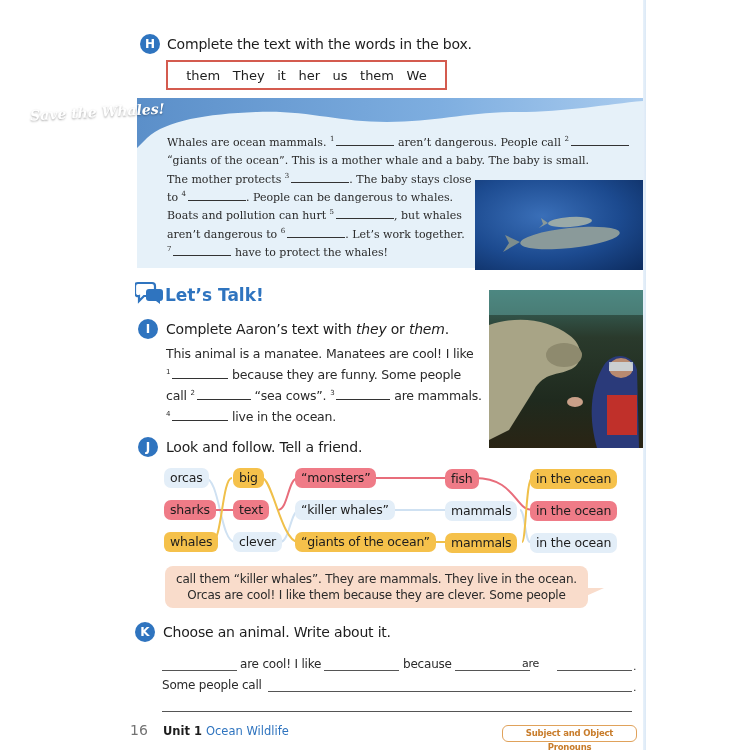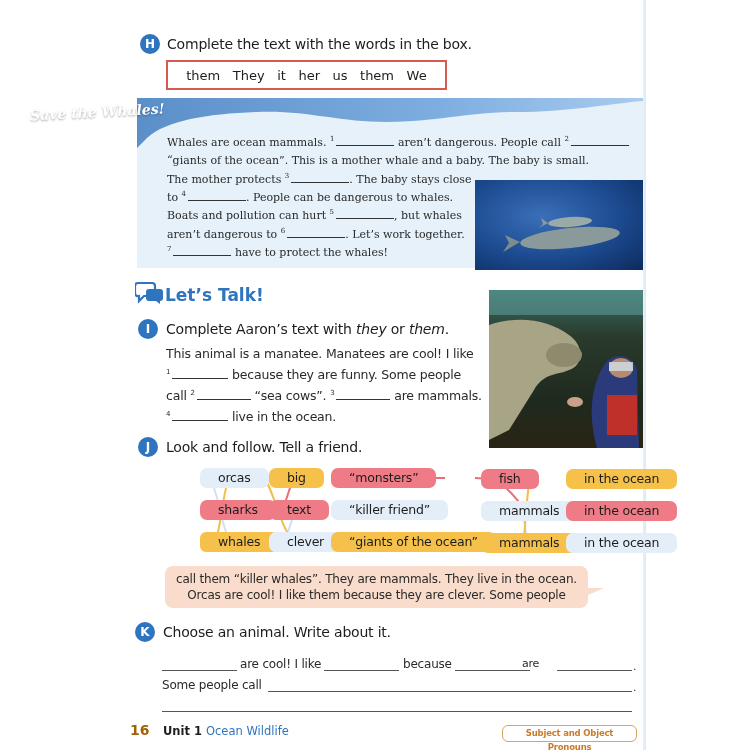--- a/index.html
+++ b/index.html
@@ -31,33 +31,33 @@
     background: radial-gradient(ellipse at 40% 40%, #3a6fb8 0%, #1c4a8f 55%, #0c2b5e 100%); }
   .photo-manatee { position: absolute; left: 489px; top: 290px; width: 154px; height: 158px;
     background: linear-gradient(180deg, #3a6d66 0%, #2a3a2c 30%, #1f2a1e 70%, #2a2414 100%); overflow: hidden; }
 
   
   .talk-title { position: absolute; left: 165px; top: 285px; font-family: "DejaVu Sans", sans-serif; font-weight: bold; font-size: 17px; color: #2f74bf; white-space: nowrap; }
   .ptext { position: absolute; font-family: "DejaVu Sans", sans-serif; font-size: 12.5px; color: #2a2a2a; white-space: nowrap; letter-spacing: -0.2px; }
 
   
   .chip { position: absolute; height: 20px; border-radius: 7px; font-family: "DejaVu Sans", sans-serif; font-size: 12.5px;
-    line-height: 20px; padding: 0 18px; white-space: nowrap; color: #1d1d1d; font-weight: 500; letter-spacing: -0.2px; margin-left: 36px; }
+    line-height: 20px; padding: 0 6px; white-space: nowrap; color: #1d1d1d; font-weight: 500; letter-spacing: -0.2px; }
   .c-blue { background: #e3eef8; }
   .c-pink { background: #ef7b87; }
   .c-yellow { background: #f5c14b; }
 
   .bubble { position: absolute; left: 165px; top: 566px; width: 423px; height: 42px; background: #f9dccb; border-radius: 8px;
     font-family: "DejaVu Sans", sans-serif; font-size: 12px; color: #2a2a2a; text-align: center; padding-top: 5px; line-height: 16px; letter-spacing: -0.2px; }
   .bubble-tail { position: absolute; left: 586px; top: 588px; width: 0; height: 0; border-top: 8px solid #f9dccb; border-right: 18px solid transparent; }
 
   .wline { position: absolute; height: 1px; background: #555; }
   .wdot { position: absolute; font-size: 11px; color: #333; }
 
-  .footer-num { position: absolute; left: 130px; top: 722px; font-family: "DejaVu Sans", sans-serif; font-weight: bold; font-size: 14px; color: #a16207; }
+  .footer-num { position: absolute; left: 130px; top: 722px; font-family: "DejaVu Sans", sans-serif; font-weight: normal; font-size: 14px; color: #737373; }
   .footer-unit { position: absolute; left: 163px; top: 724px; font-family: "DejaVu Sans", sans-serif; font-weight: bold; font-size: 11.5px; color: #1d1d1d; }
   .footer-topic { position: absolute; left: 206px; top: 724px; font-family: "DejaVu Sans", sans-serif; font-size: 11.5px; color: #2f74bf; }
   .footer-tag { position: absolute; left: 502px; top: 725px; width: 135px; height: 17px; border: 1.5px solid #e0a25b; border-radius: 6px;
     font-family: "DejaVu Sans", sans-serif; font-size: 8.5px; font-weight: bold; color: #c87c2a; text-align: center; line-height: 14px; letter-spacing: -0.2px; }
 </style>
 </head>
 <body>
 
 <div class="page"></div>
 <div class="page-edge"></div>
@@ -166,21 +166,21 @@
 
 <div class="chip c-blue" style="left:164px;top:468px;">orcas</div>
 <div class="chip c-pink" style="left:164px;top:500px;">sharks</div>
 <div class="chip c-yellow" style="left:164px;top:532px;border-radius:6px;">whales</div>
 
 <div class="chip c-yellow" style="left:233px;top:468px;">big</div>
 <div class="chip c-pink" style="left:233px;top:500px;">text</div>
 <div class="chip c-blue" style="left:233px;top:532px;">clever</div>
 
 <div class="chip c-pink" style="left:295px;top:468px;">“monsters”</div>
-<div class="chip c-blue" style="left:295px;top:500px;">“killer friend”</div>
+<div class="chip c-blue" style="left:295px;top:500px;">“killer whales”</div>
 <div class="chip c-yellow" style="left:295px;top:532px;">“giants of the ocean”</div>
 
 <div class="chip c-pink" style="left:445px;top:469px;">fish</div>
 <div class="chip c-blue" style="left:445px;top:501px;">mammals</div>
 <div class="chip c-yellow" style="left:445px;top:533px;">mammals</div>
 
 <div class="chip c-yellow" style="left:530px;top:469px;">in the ocean</div>
 <div class="chip c-pink" style="left:530px;top:501px;">in the ocean</div>
 <div class="chip c-blue" style="left:530px;top:533px;">in the ocean</div>
 

